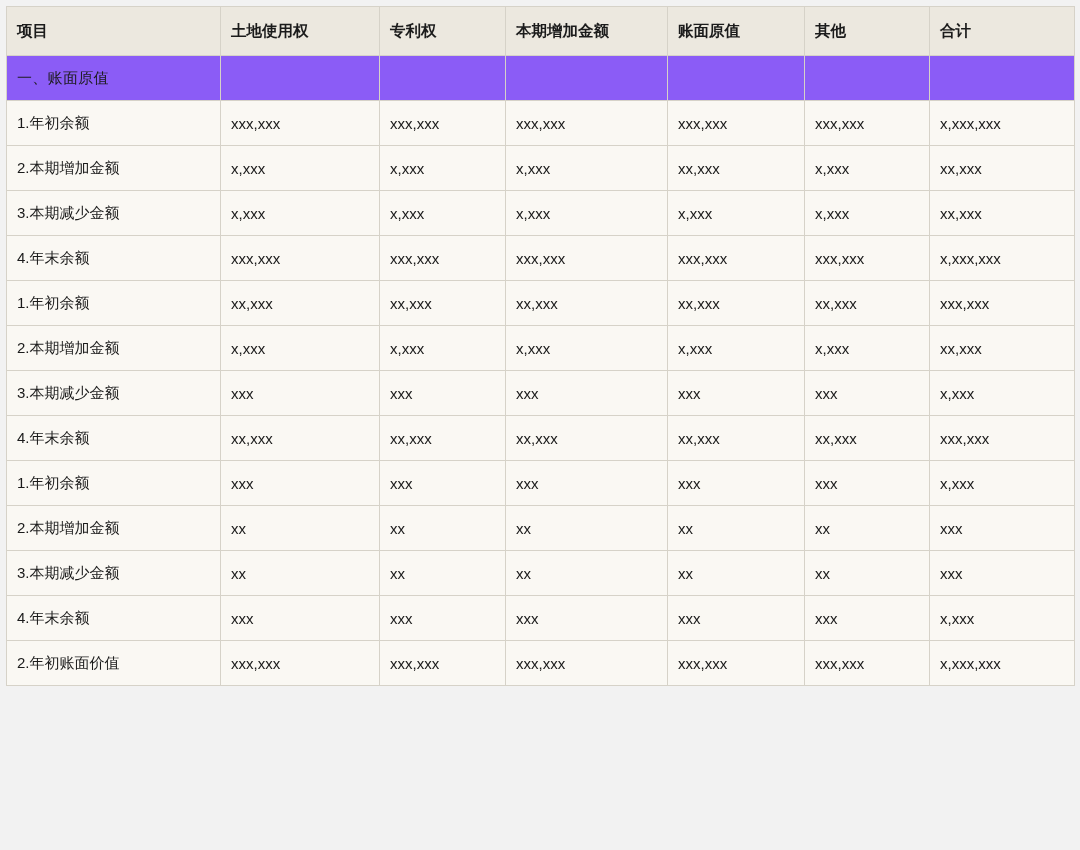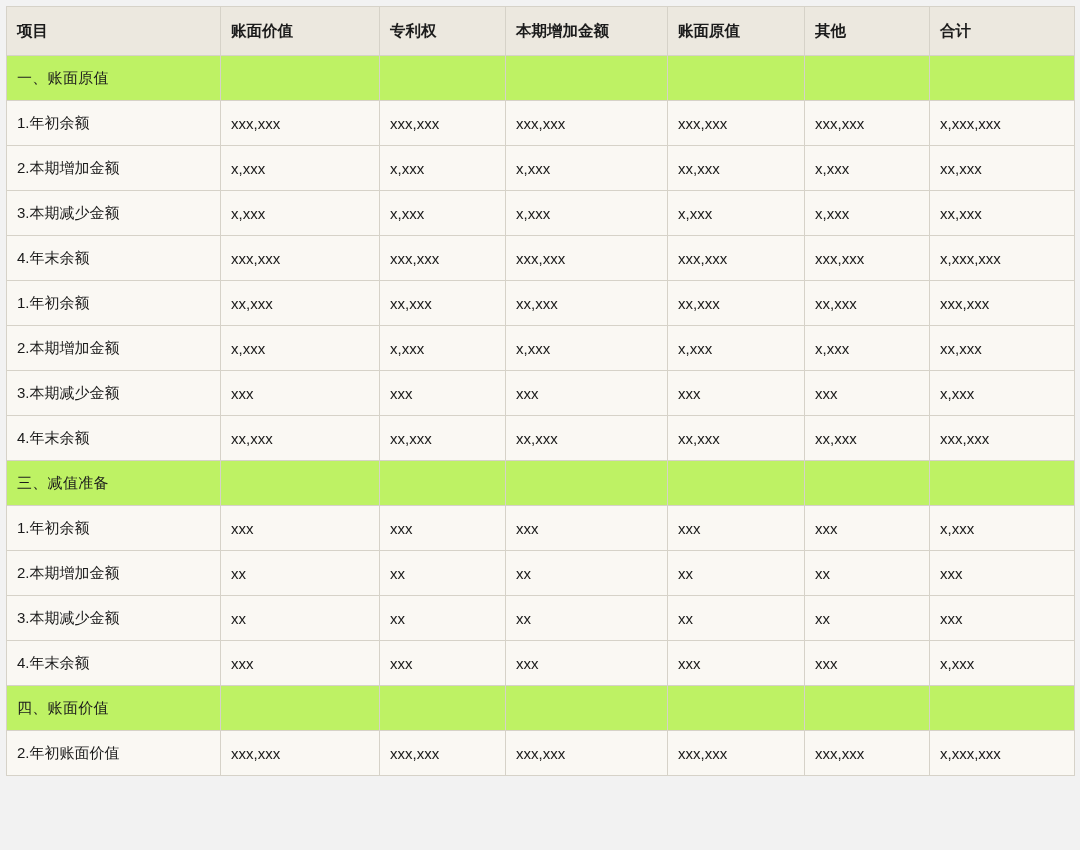--- a/index.html
+++ b/index.html
@@ -40,21 +40,21 @@
     overflow: hidden;
     white-space: nowrap;
   }
   table.data-table thead th {
     background: #ece8df;
     font-weight: bold;
     font-size: 15.5px;
     height: 48px;
   }
   table.data-table tbody tr.section-row td {
-    background: #bef264;
+    background: #8b5cf6;
   }
   table.data-table tbody tr.data-row td {
     background: #faf8f3;
   }
   table.data-table td.label-cell {
     font-size: 15px;
   }
   table.data-table tr.section-row td.label-cell {
     letter-spacing: 0.3px;
   }
@@ -76,21 +76,21 @@
         <col class="c1">
         <col class="c2">
         <col class="c3">
         <col class="c4">
         <col class="c5">
         <col class="c6">
     </colgroup>
     <thead>
       <tr>
         <th>项目</th>
-        <th>账面价值</th>
+        <th>土地使用权</th>
         <th>专利权</th>
         <th>本期增加金额</th>
         <th>账面原值</th>
         <th>其他</th>
         <th>合计</th>
       </tr>
     </thead>
     <tbody>
       <tr class="section-row">
         <td class="label-cell">一、账面原值</td>
@@ -166,29 +166,20 @@
       </tr>
       <tr class="data-row">
         <td class="label-cell">4.年末余额</td>
         <td>xx,xxx</td>
         <td>xx,xxx</td>
         <td>xx,xxx</td>
         <td>xx,xxx</td>
         <td>xx,xxx</td>
         <td>xxx,xxx</td>
       </tr>
-      <tr class="section-row">
-        <td class="label-cell">三、减值准备</td>
-        <td></td>
-        <td></td>
-        <td></td>
-        <td></td>
-        <td></td>
-        <td></td>
-      </tr>
       <tr class="data-row">
         <td class="label-cell">1.年初余额</td>
         <td>xxx</td>
         <td>xxx</td>
         <td>xxx</td>
         <td>xxx</td>
         <td>xxx</td>
         <td>x,xxx</td>
       </tr>
       <tr class="data-row">
@@ -210,29 +201,20 @@
         <td>xxx</td>
       </tr>
       <tr class="data-row">
         <td class="label-cell">4.年末余额</td>
         <td>xxx</td>
         <td>xxx</td>
         <td>xxx</td>
         <td>xxx</td>
         <td>xxx</td>
         <td>x,xxx</td>
-      </tr>
-      <tr class="section-row">
-        <td class="label-cell">四、账面价值</td>
-        <td></td>
-        <td></td>
-        <td></td>
-        <td></td>
-        <td></td>
-        <td></td>
       </tr>
       <tr class="data-row">
         <td class="label-cell">2.年初账面价值</td>
         <td>xxx,xxx</td>
         <td>xxx,xxx</td>
         <td>xxx,xxx</td>
         <td>xxx,xxx</td>
         <td>xxx,xxx</td>
         <td>x,xxx,xxx</td>
       </tr>

